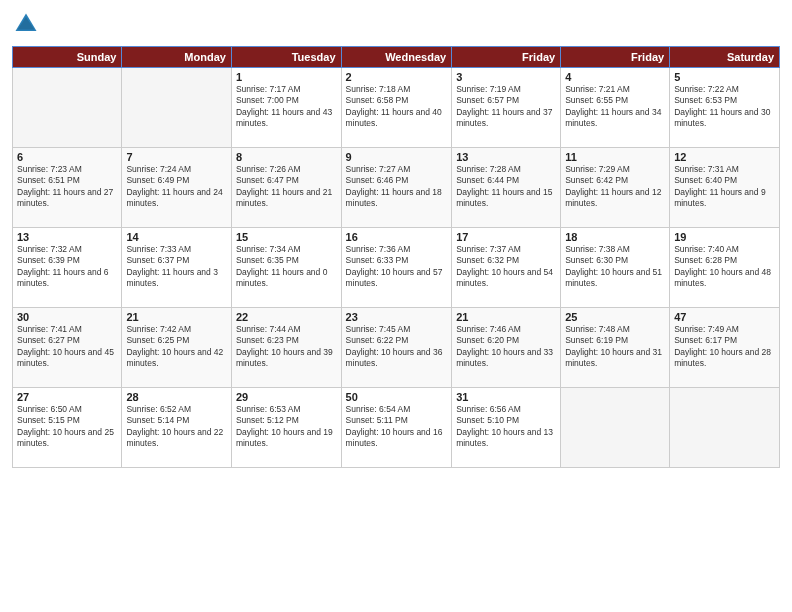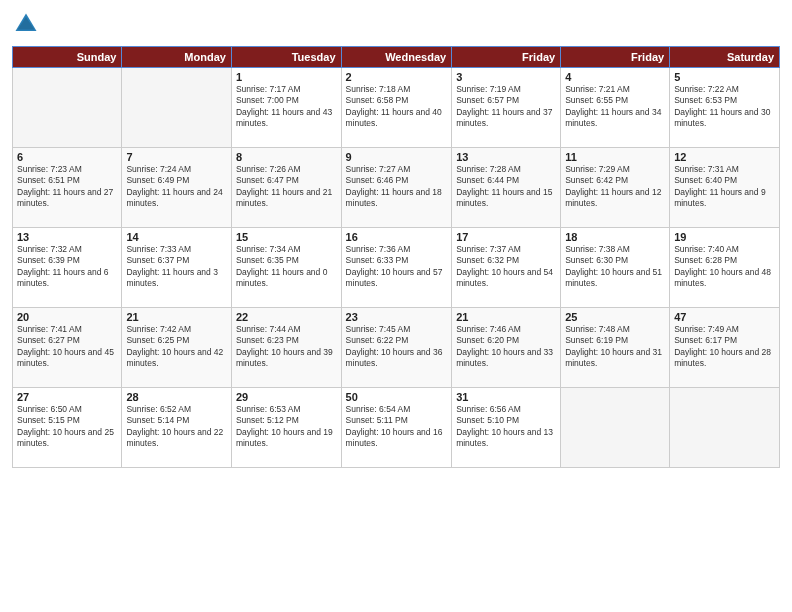--- a/index.html
+++ b/index.html
@@ -204,21 +204,21 @@
             <span class="day-num">18</span>
             <div class="day-detail">Sunrise: 7:38 AM<br>Sunset: 6:30 PM<br>Daylight: 10 hours and 51 minutes.</div>
           </td>
           <td>
             <span class="day-num">19</span>
             <div class="day-detail">Sunrise: 7:40 AM<br>Sunset: 6:28 PM<br>Daylight: 10 hours and 48 minutes.</div>
           </td>
         </tr>
         <tr>
           <td>
-            <span class="day-num">20</span>
+            <span class="day-num">30</span>
             <div class="day-detail">Sunrise: 7:41 AM<br>Sunset: 6:27 PM<br>Daylight: 10 hours and 45 minutes.</div>
           </td>
           <td>
             <span class="day-num">21</span>
             <div class="day-detail">Sunrise: 7:42 AM<br>Sunset: 6:25 PM<br>Daylight: 10 hours and 42 minutes.</div>
           </td>
           <td>
             <span class="day-num">22</span>
             <div class="day-detail">Sunrise: 7:44 AM<br>Sunset: 6:23 PM<br>Daylight: 10 hours and 39 minutes.</div>
           </td>

